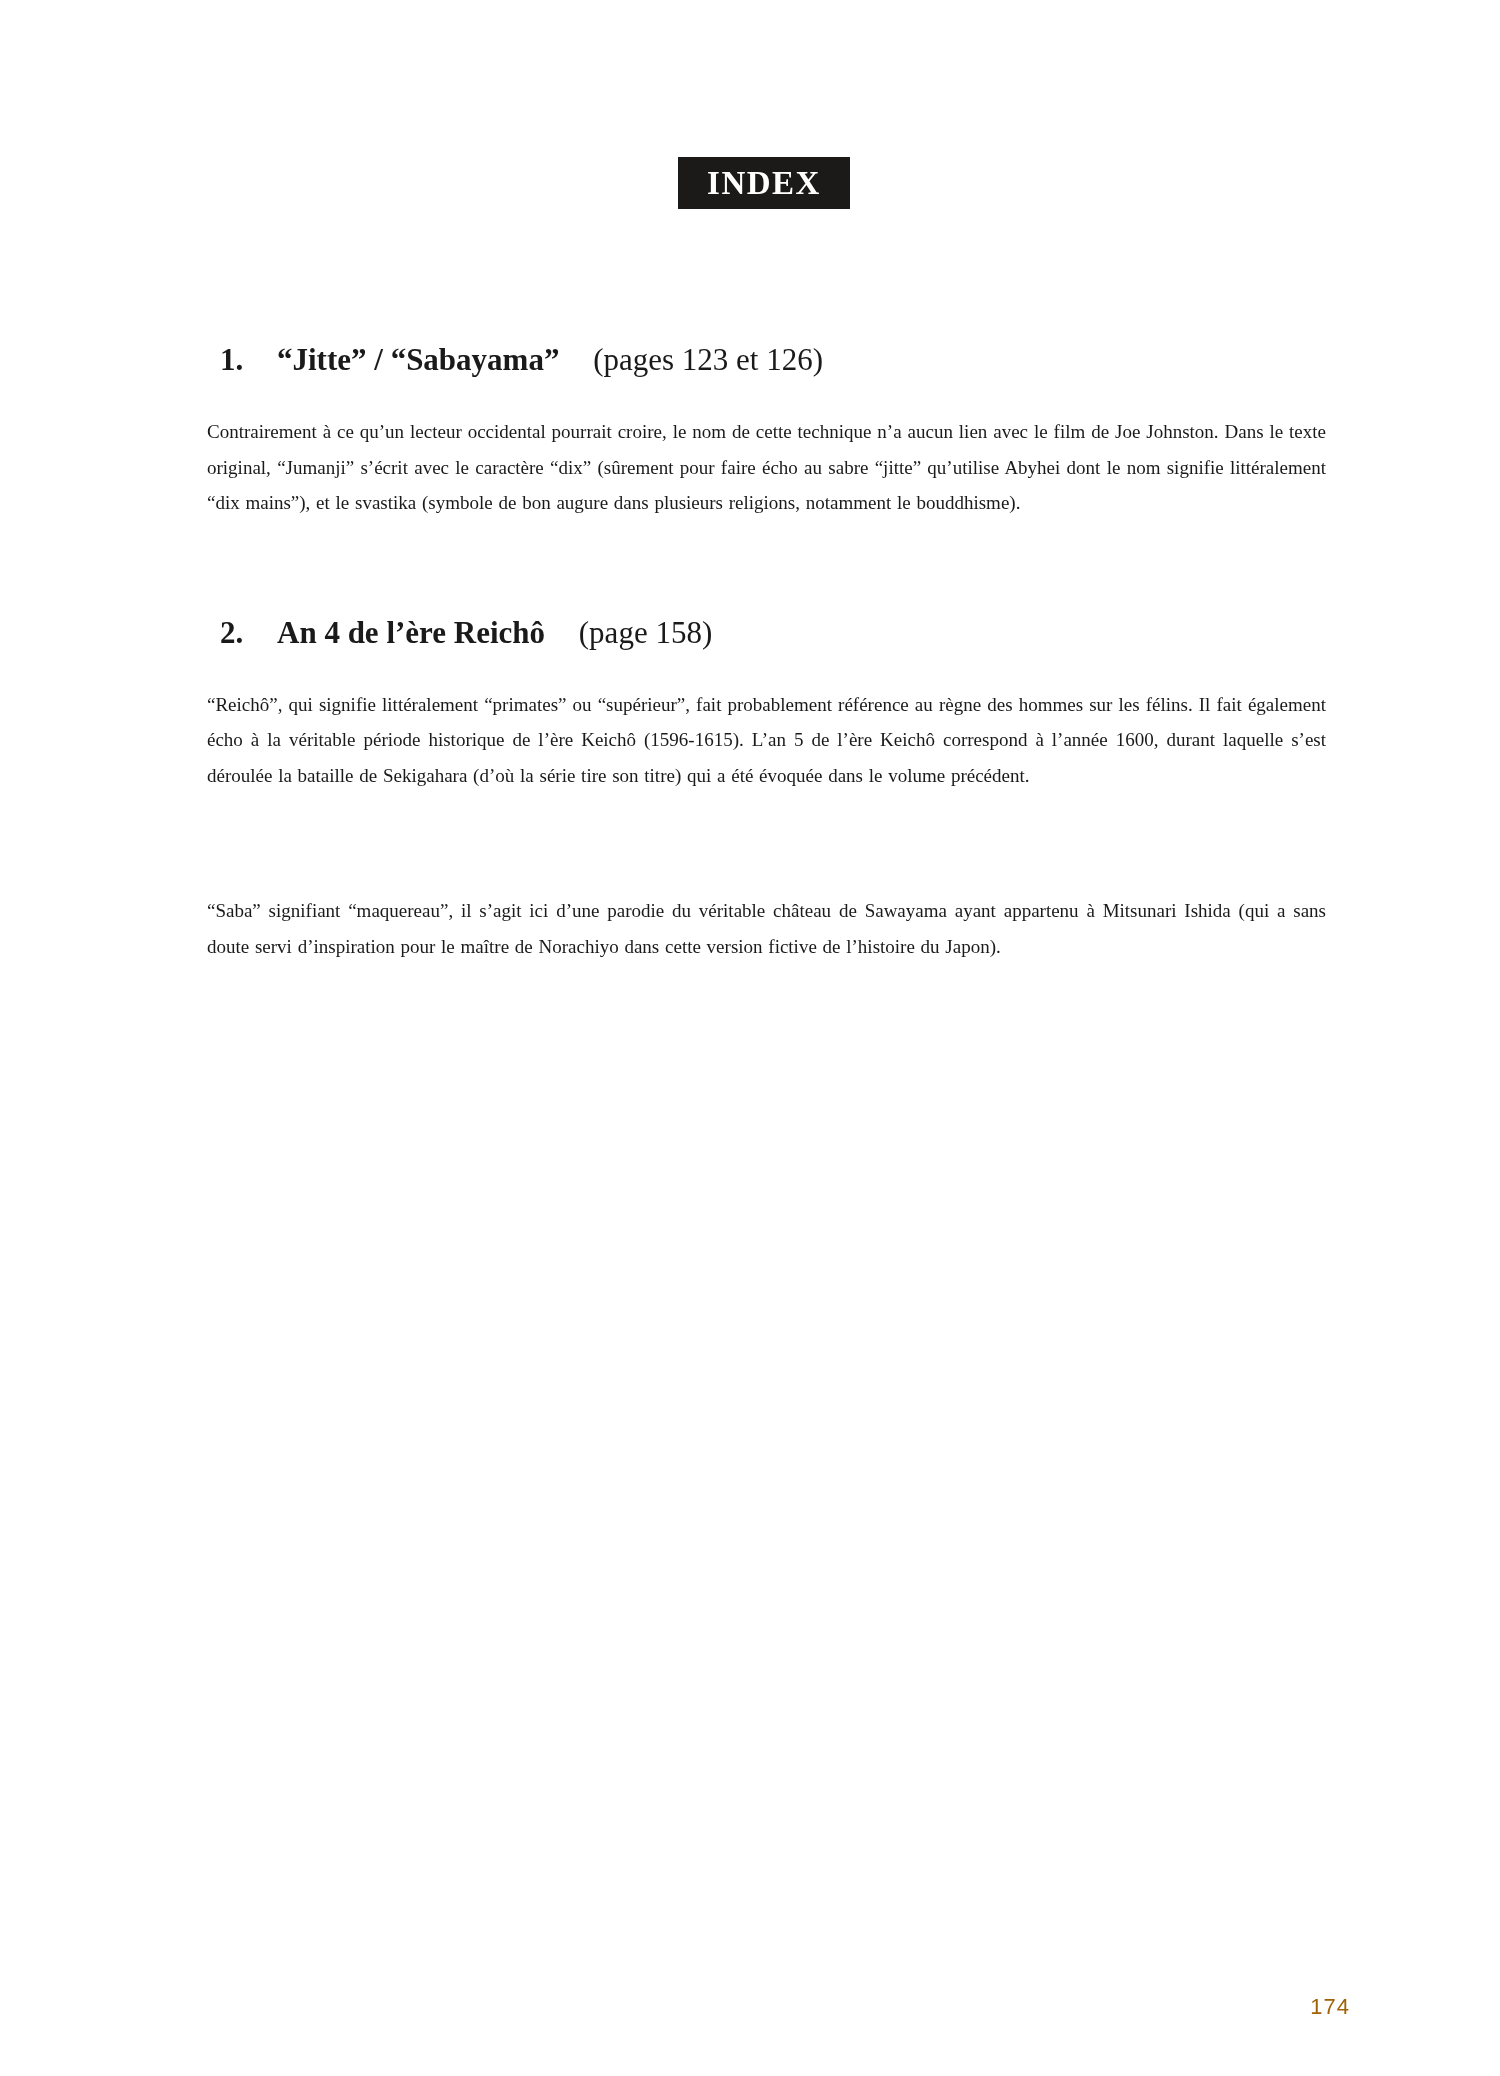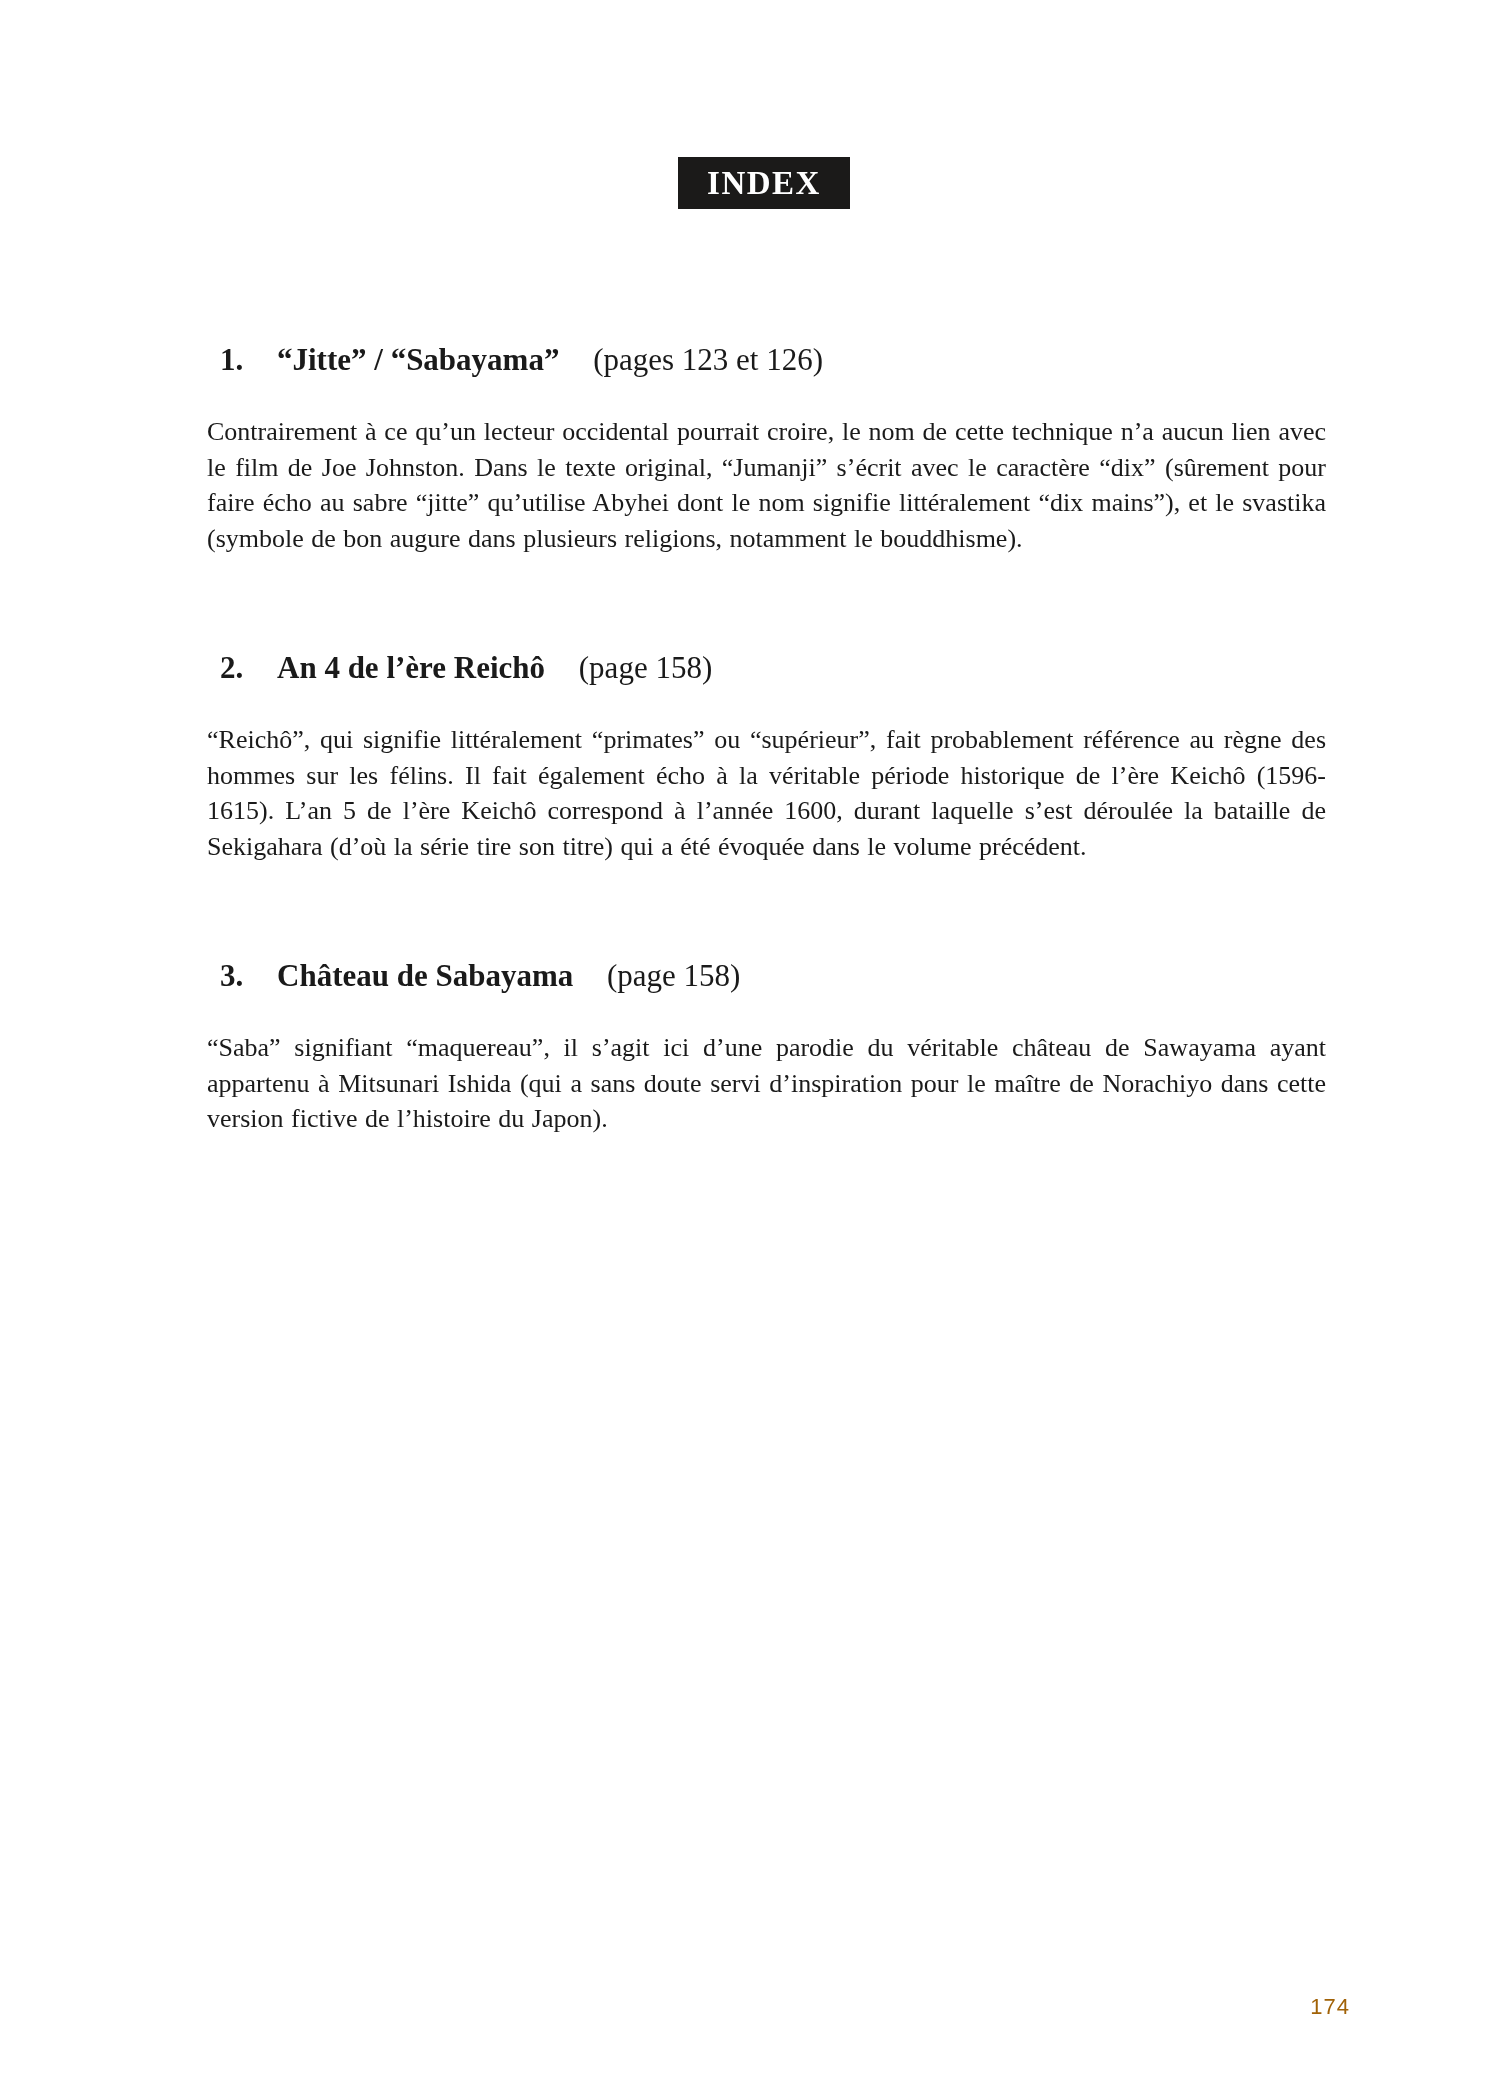--- a/index.html
+++ b/index.html
@@ -52,21 +52,21 @@
     white-space: nowrap;
   }
 
   .section-heading .page-ref {
     font-weight: normal;
     font-size: 31px;
   }
 
   .section-body {
     margin-top: 8px;
-    font-size: 26px;
+    font-size: 19px;
     line-height: 35.5px;
     text-align: justify;
     hyphens: none;
     word-spacing: 1px;
   }
 
   .page-number {
     position: absolute;
     top: 1956px;
     right: 150px;
@@ -100,25 +100,20 @@
     <div class="section">
       <div class="section-heading">
         <span>2.</span>
         <span>An 4 de l’ère Reichô</span>
         <span class="page-ref">(page 158)</span>
       </div>
       <p class="section-body">“Reichô”, qui signifie littéralement “primates” ou “supérieur”, fait probablement référence au règne des hommes sur les félins. Il fait également écho à la véritable période historique de l’ère Keichô (1596-1615). L’an 5 de l’ère Keichô correspond à l’année 1600, durant laquelle s’est déroulée la bataille de Sekigahara (d’où la série tire son titre) qui a été évoquée dans le volume précédent.</p>
     </div>
 
     <div class="section">
-      <div class="section-heading">
-        <span>3.</span>
-        <span>Château de Sabayama</span>
-        <span class="page-ref">(page 158)</span>
-      </div>
       <p class="section-body">“Saba” signifiant “maquereau”, il s’agit ici d’une parodie du véritable château de Sawayama ayant appartenu à Mitsunari Ishida (qui a sans doute servi d’inspiration pour le maître de Norachiyo dans cette version fictive de l’histoire du Japon).</p>
     </div>
 
   </div>
 
   <div class="page-number">174</div>
 
 </div>
 
 </body></html>

